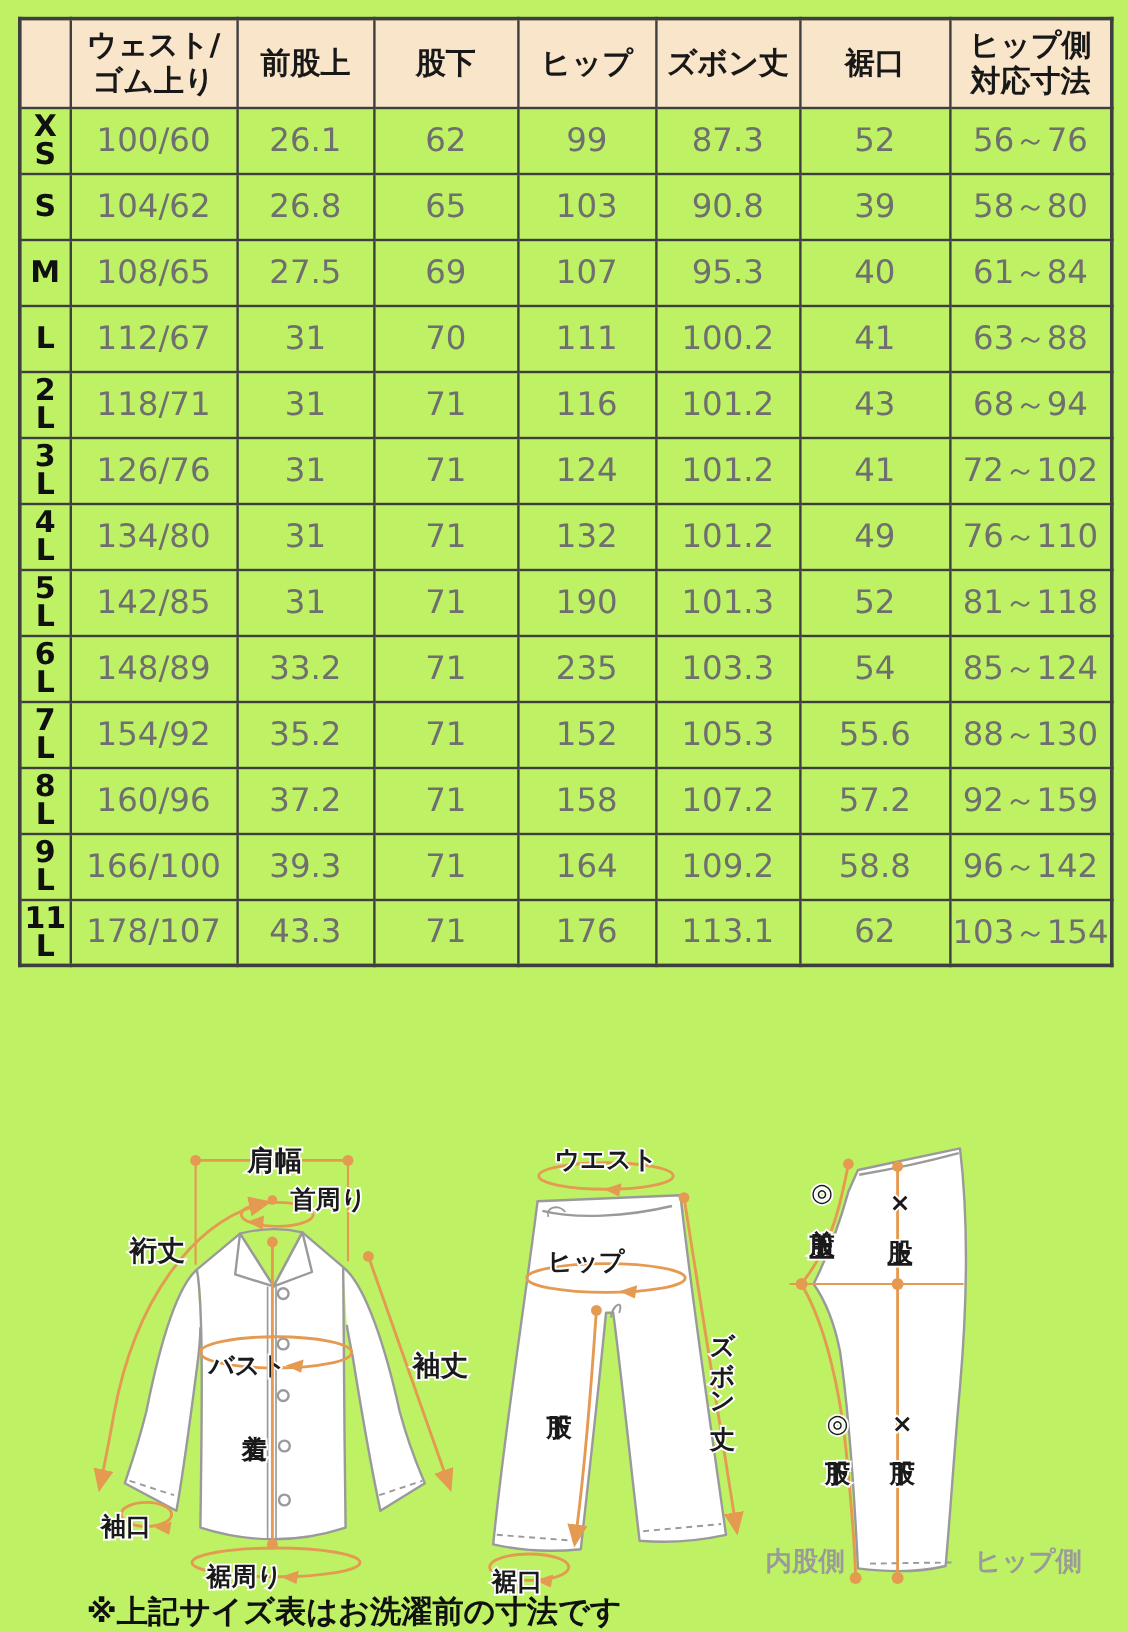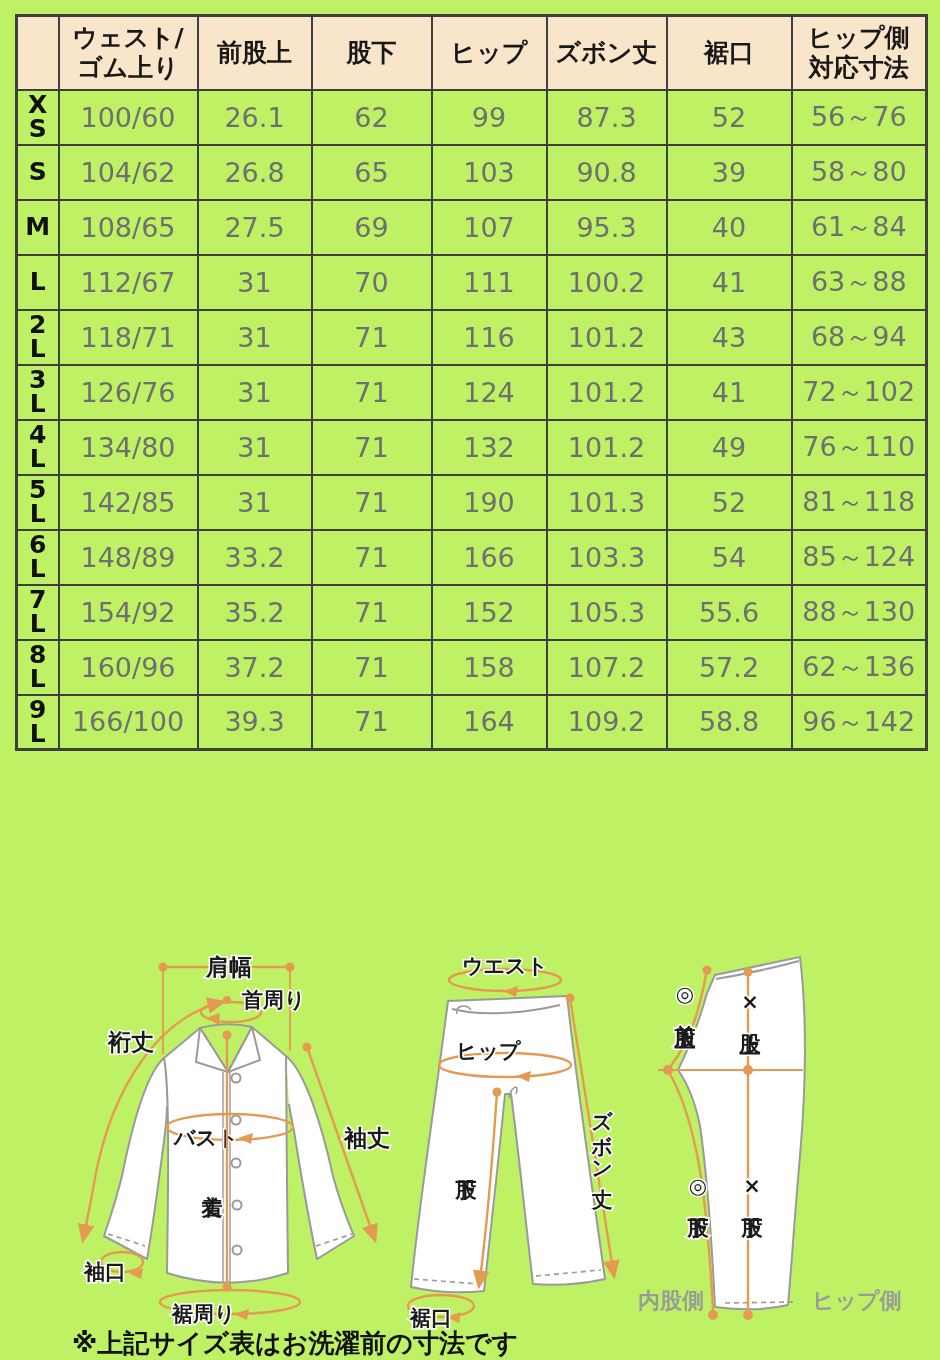--- a/index.html
+++ b/index.html
@@ -151,21 +151,21 @@
           <td>101.3</td>
           <td>52</td>
           <td>81～118</td>
         </tr>
         <tr>
           <td class="size-cell">6
 L</td>
           <td>148/89</td>
           <td>33.2</td>
           <td>71</td>
-          <td>166</td>
+          <td>235</td>
           <td>103.3</td>
           <td>54</td>
           <td>85～124</td>
         </tr>
         <tr>
           <td class="size-cell">7
 L</td>
           <td>154/92</td>
           <td>35.2</td>
           <td>71</td>
@@ -176,32 +176,43 @@
         </tr>
         <tr>
           <td class="size-cell">8
 L</td>
           <td>160/96</td>
           <td>37.2</td>
           <td>71</td>
           <td>158</td>
           <td>107.2</td>
           <td>57.2</td>
-          <td>62～136</td>
+          <td>92～159</td>
         </tr>
         <tr>
           <td class="size-cell">9
 L</td>
           <td>166/100</td>
           <td>39.3</td>
           <td>71</td>
           <td>164</td>
           <td>109.2</td>
           <td>58.8</td>
           <td>96～142</td>
+        </tr>
+        <tr>
+          <td class="size-cell">11
+L</td>
+          <td>178/107</td>
+          <td>43.3</td>
+          <td>71</td>
+          <td>176</td>
+          <td>113.1</td>
+          <td>62</td>
+          <td>103～154</td>
         </tr>
       </tbody>
   </table>
 
   <svg class="diagram" width="940" height="390" viewBox="0 0 940 390">
     <defs>
       <marker id="ah-end" orient="auto" markerWidth="9" markerHeight="9" refX="6.5" refY="3.5">
         <path d="M0,0 L8,3.5 L0,7 Z" fill="#e59a52"></path>
       </marker>
       <marker id="ah-start" orient="auto-start-reverse" markerWidth="9" markerHeight="9" refX="6.5" refY="3.5">

